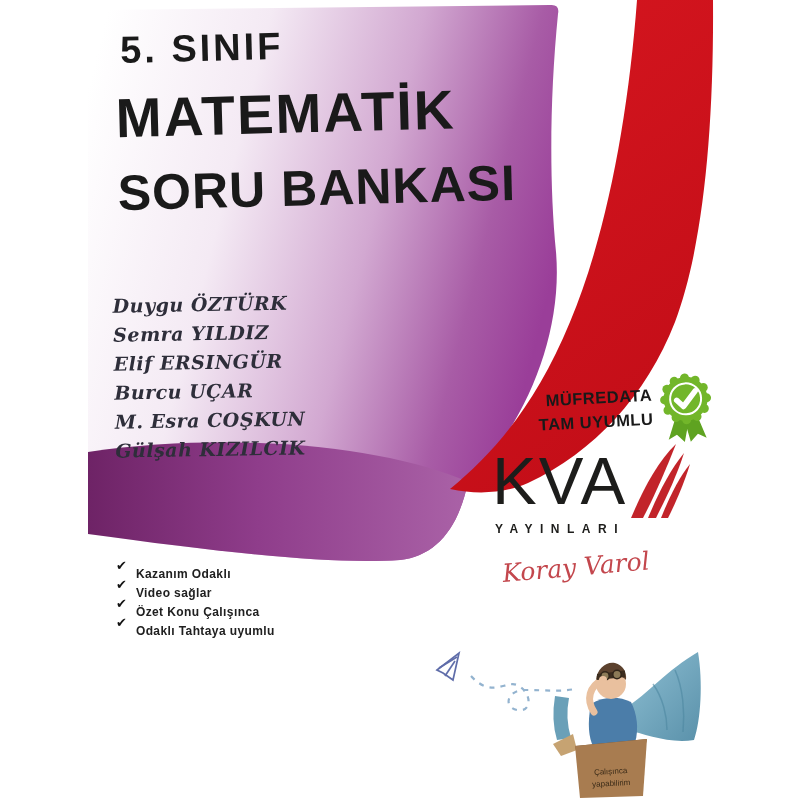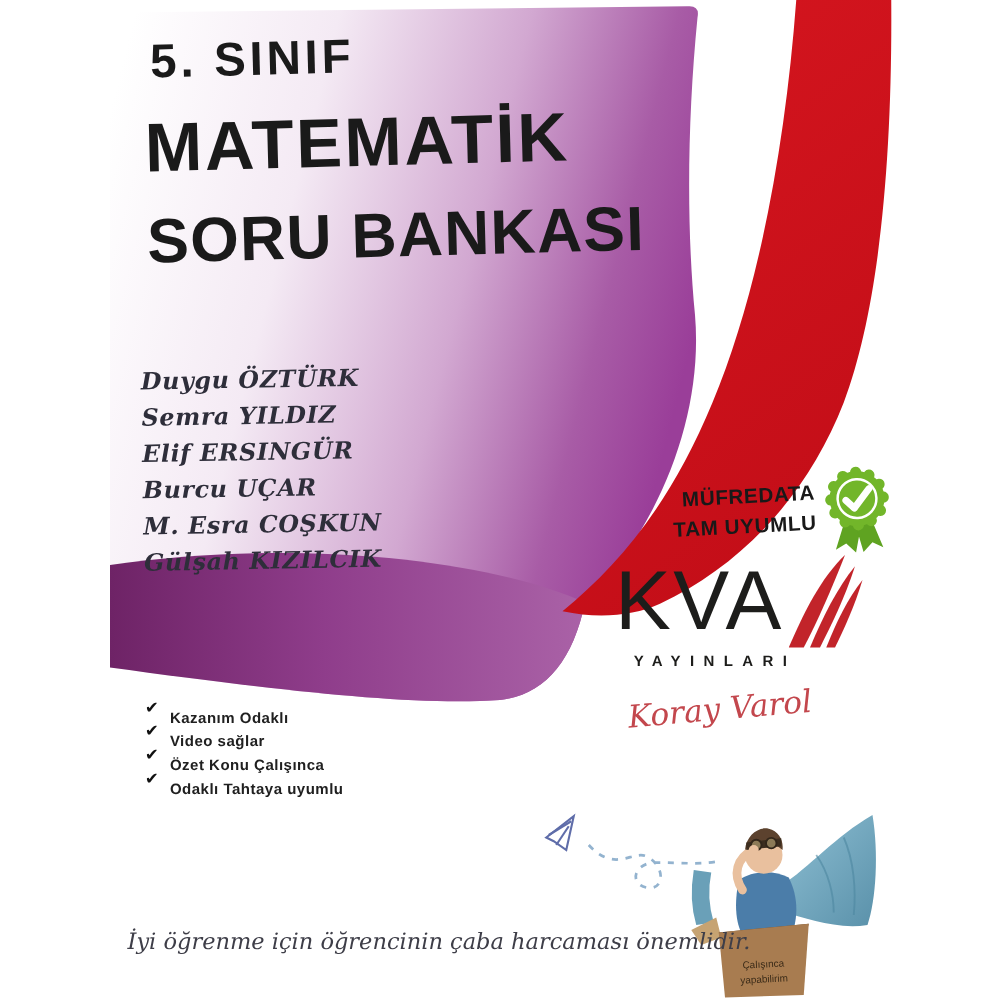--- a/index.html
+++ b/index.html
@@ -23,21 +23,21 @@
   .badge{left:538px;top:370px;display:flex;align-items:center;transform:rotate(-3deg);}
   .badge-text{text-align:right;color:#191919;font-weight:900;font-size:16.5px;
               line-height:24px;letter-spacing:0.5px;}
   .badge-seal{margin-left:5px;margin-top:6px;}
 
   
   .publisher{left:492px;top:442px;width:220px;}
   .publisher-row{display:flex;align-items:center;}
   .wordmark{font-size:67px;font-weight:400;color:#1d1d1b;letter-spacing:2px;line-height:70px;}
   .pages-icon{margin-left:4px;margin-top:0px;}
-  .publisher-sub{font-size:12px;font-weight:bold;color:#1d1d1b;letter-spacing:7.5px;margin-top:2px;margin-left:15px;}
+  .publisher-sub{font-size:12px;font-weight:bold;color:#1d1d1b;letter-spacing:7.5px;margin-top:2px;margin-left:3px;}
   .signature{font-family:"DejaVu Serif",serif;font-style:italic;font-size:25px;color:#c3474d;
              transform:rotate(-5deg);margin-top:14px;margin-left:10px;}
 
   
   .features{left:116px;top:556px;}
   .feature-row{display:flex;align-items:center;height:19px;}
   .feature-check{font-size:13px;color:#111;margin-right:9px;}
   .feature-label{font-size:12px;font-weight:bold;color:#202020;letter-spacing:0.4px;margin-top:16px;}
 
   
@@ -206,16 +206,15 @@
       <path d="M 160,118 L 232,111 L 230,119 L 162,126 Z" fill="#6f4f2f"></path>
       <path d="M 160,118 L 232,111 L 228,168 L 165,170 Z" fill="#a87c50"></path>
       <g font-family="Liberation Sans, sans-serif" font-size="8" fill="#3b2b18" text-anchor="middle" transform="rotate(-3 196 150)">
         <text x="196" y="146">Çalışınca</text>
         <text x="196" y="158">yapabilirim</text>
       </g>
     </g>
   </svg>
 
   <div class="abs footer-note">
-    <div class="footer-line">İyi öğrenme için öğrencinin çaba harcaması önemlidir.</div>
   </div>
 
 </div>
 
 </body></html>

